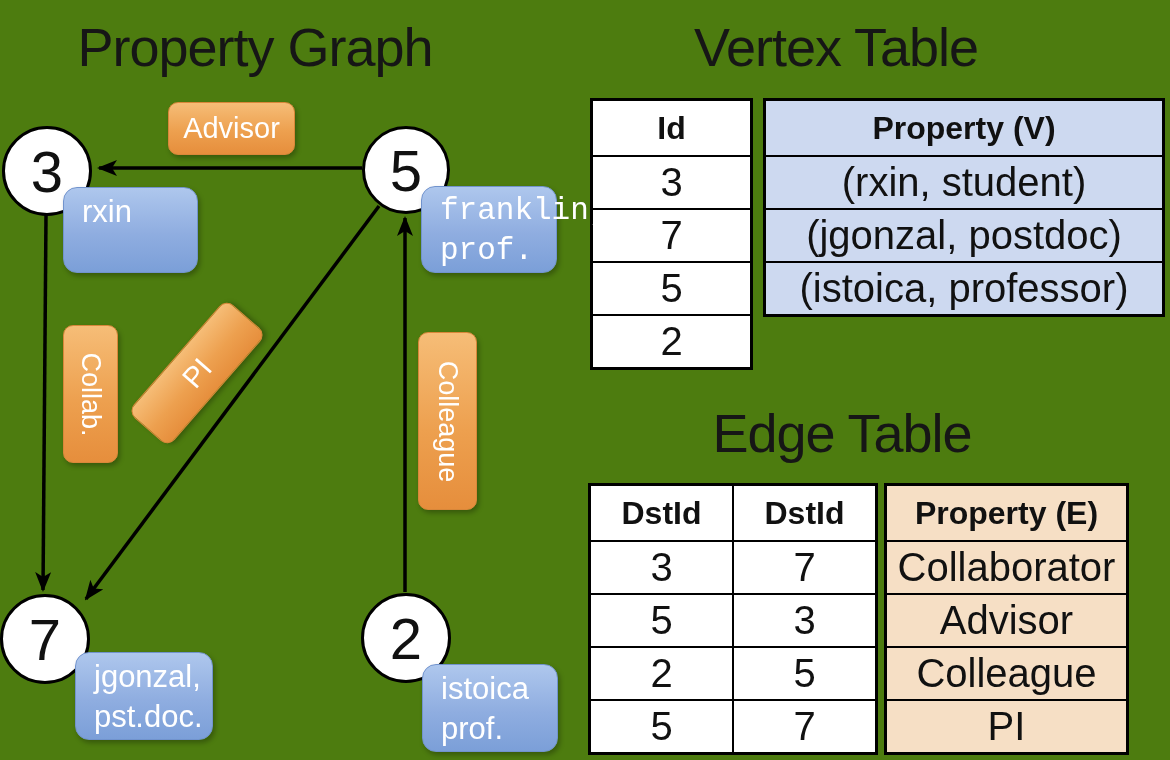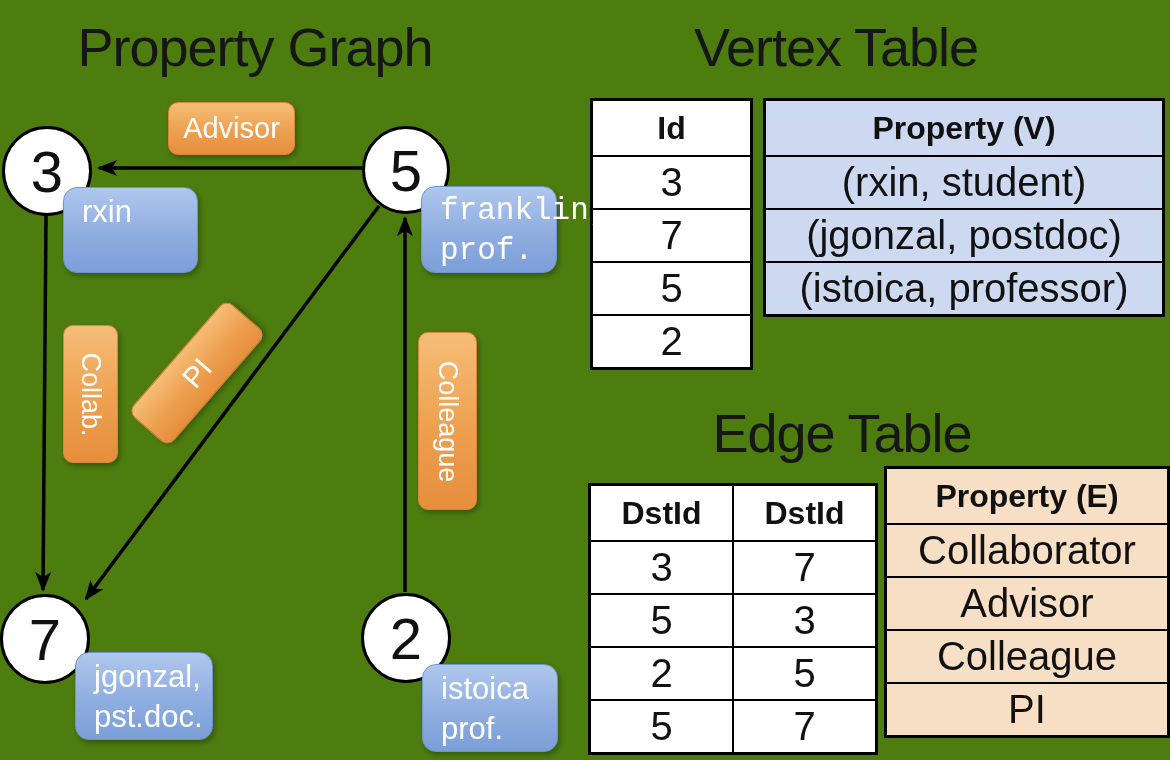--- a/index.html
+++ b/index.html
@@ -149,21 +149,21 @@
     <div class="row">
       <div class="cell num src">2</div>
       <div class="cell num dst">5</div>
     </div>
     <div class="row">
       <div class="cell num src">5</div>
       <div class="cell num dst">7</div>
     </div>
   </div>
 
-  <div class="tbl" style="left:884px;top:466px;width:286px;">
+  <div class="tbl" style="left:884px;top:483px;width:245px;">
     <div class="cell th tan-fill">Property (E)</div>
     <div class="cell tan-fill">Collaborator</div>
     <div class="cell tan-fill">Advisor</div>
     <div class="cell tan-fill">Colleague</div>
     <div class="cell tan-fill">PI</div>
   </div>
 
 </div>
 
 </body></html>

